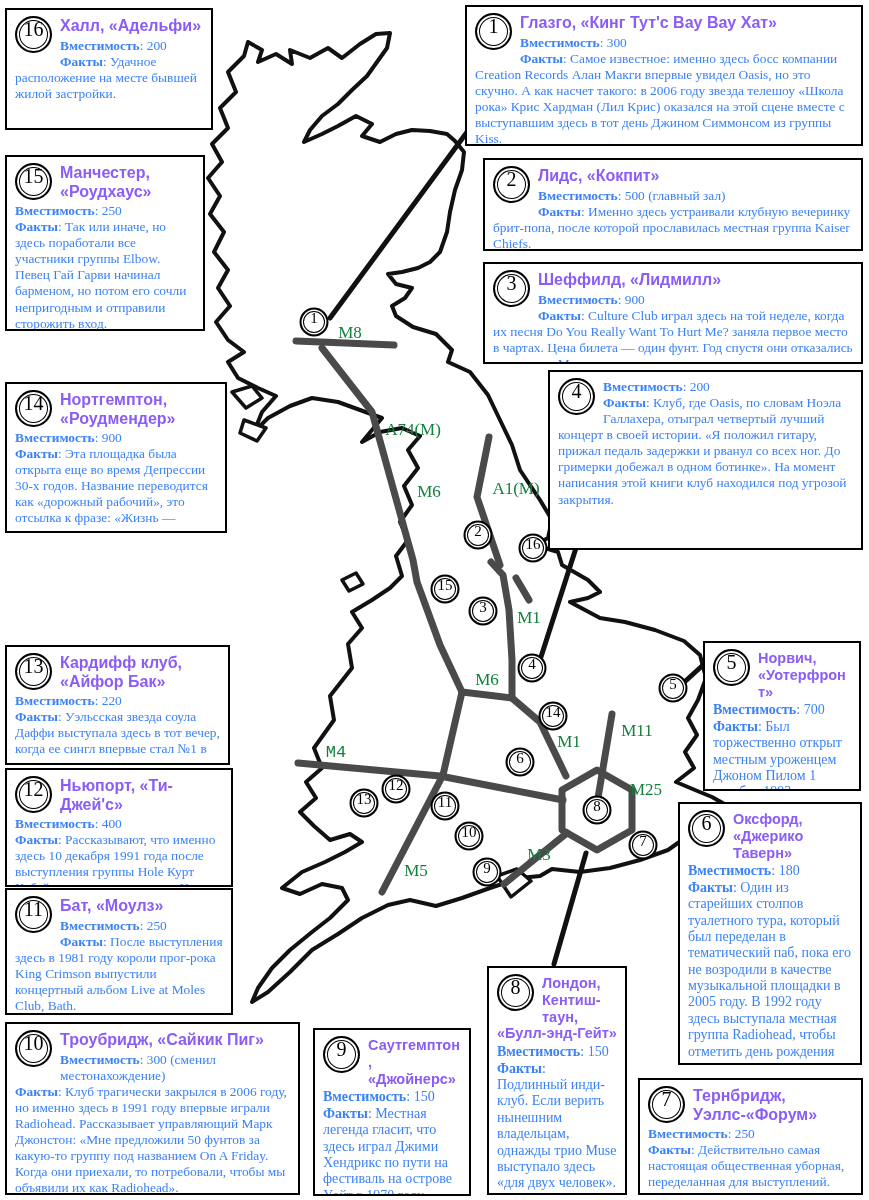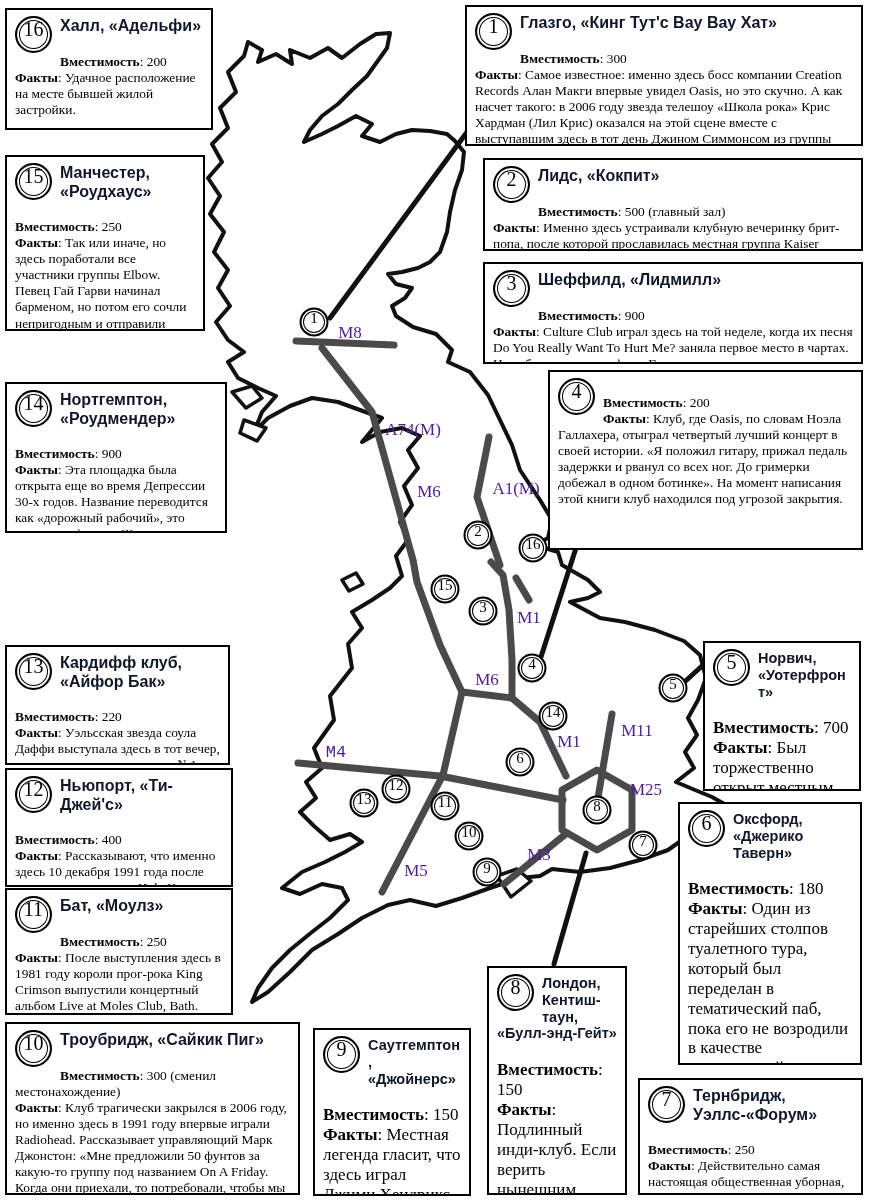--- a/index.html
+++ b/index.html
@@ -4,31 +4,31 @@
 <style>
   html,body{margin:0;padding:0;background:#fff;}
   .stage{position:relative;width:869px;height:1200px;background:#fff;outline:1px solid #000;overflow:hidden;
          font-family:"Liberation Serif",serif;}
   svg.mapsvg{position:absolute;left:0;top:0;z-index:1;}
   .marker{position:absolute;z-index:2;width:25px;height:25px;border:2px solid #000;border-radius:50%;
           background:#fff;box-shadow:inset 0 0 0 1.5px #fff, inset 0 0 0 2.5px #000;
           text-align:center;line-height:25px;font:15px "Liberation Serif",serif;color:#000;
           transform:translate(-50%,-50%);}
   .roadlbl{position:absolute;z-index:2;transform:translate(-50%,-50%);
-           font:17px "Liberation Serif",serif;color:#4c1d95;white-space:nowrap;}
+           font:17px "Liberation Serif",serif;color:#15803d;white-space:nowrap;}
   .box{position:absolute;z-index:3;background:#fff;border:2px solid #000;box-sizing:border-box;
        padding:5px 8px 6px;overflow:hidden;}
   .badge{float:left;width:33px;height:33px;border:2.5px solid #000;border-radius:50%;background:#fff;
          box-shadow:inset 0 0 0 2px #fff, inset 0 0 0 3px #000;
          text-align:center;line-height:33px;font:20px "Liberation Serif",serif;margin:1px 8px 2px 0;}
-  .title{font:bold 16px/1.16 "Liberation Sans",sans-serif;color:#0f172a;padding-top:2px;word-wrap:break-word;}
-  .bodytxt{font:13.4px/1.2 "Liberation Serif",serif;color:#000000;margin-top:18px;word-wrap:break-word;}
+  .title{font:bold 16px/1.16 "Liberation Sans",sans-serif;color:#8b5cf6;padding-top:2px;word-wrap:break-word;}
+  .bodytxt{font:13.4px/1.2 "Liberation Serif",serif;color:#3b82f6;margin-top:2px;word-wrap:break-word;}
   .bodytxt .blabel{font-weight:bold;}
   .box.narrow .title{font-size:14.5px;}
-  .box.narrow .bodytxt{font-size:17px;line-height:1.17;}
+  .box.narrow .bodytxt{font-size:14px;line-height:1.17;}
 </style>
 </head>
 <body>
 
 <div class="stage">
   <svg class="mapsvg" id="mapsvg" width="869" height="1200" viewBox="0 0 869 1200">
       <path d="M248 42 L262 50 258 62 276 54 292 64 290 50 310 58 328 48 342 58 360 44 376 34 390 33 387 48 377 62 367 76 352 90 338 104 322 116 310 130 304 142 322 134 338 126 356 116 372 124 362 136 380 142 396 134 412 130 430 131 447 134 455 141 464 152 462 170 455 190 450 212 447 232 440 252 430 262 418 268 402 272 388 274 396 284 412 288 405 298 392 306 396 316 413 327 436 334 452 350 448 362 470 372 488 395 500 420 512 445 520 470 540 500 552 520 548 538 535 545 558 552 562 565 588 580 600 592 588 598 570 602 600 618 625 622 655 630 684 641 700 655 706 678 698 700 688 718 697 735 685 752 694 768 676 782 695 790 712 797 728 806 712 820 692 833 668 850 640 860 610 868 580 872 552 869 540 876 520 878 490 888 462 898 436 906 410 900 388 905 362 918 338 934 312 950 290 972 268 992 252 1002 258 988 272 968 290 950 312 932 330 918 348 900 342 888 322 884 300 894 282 888 302 872 325 862 345 852 362 842 350 834 330 840 314 826 300 812 316 798 306 782 322 768 314 748 334 720 330 696 352 668 348 644 362 628 352 612 372 600 390 588 402 576 396 556 408 540 400 522 412 505 404 486 418 468 408 450 420 436 402 428 380 432 362 442 382 418 360 410 338 402 312 398 290 406 268 418 254 432 262 412 276 396 258 388 238 378 228 362 244 352 228 340 216 322 230 306 218 288 228 270 214 252 224 232 210 214 220 196 208 178 222 162 212 144 228 128 220 108 236 92 228 72 244 56 Z" fill="#fff" stroke="#111111" stroke-width="4" stroke-linejoin="round"></path>
       <path d="M497 876 L517 869 531 881 511 897 Z" fill="#fff" stroke="#111111" stroke-width="3.5" stroke-linejoin="round"></path>
       <path d="M232 392 L252 386 262 398 246 408 Z" fill="#fff" stroke="#111111" stroke-width="3.5" stroke-linejoin="round"></path>
       <path d="M244 420 L266 428 257 441 240 433 Z" fill="#fff" stroke="#111111" stroke-width="3.5" stroke-linejoin="round"></path>

